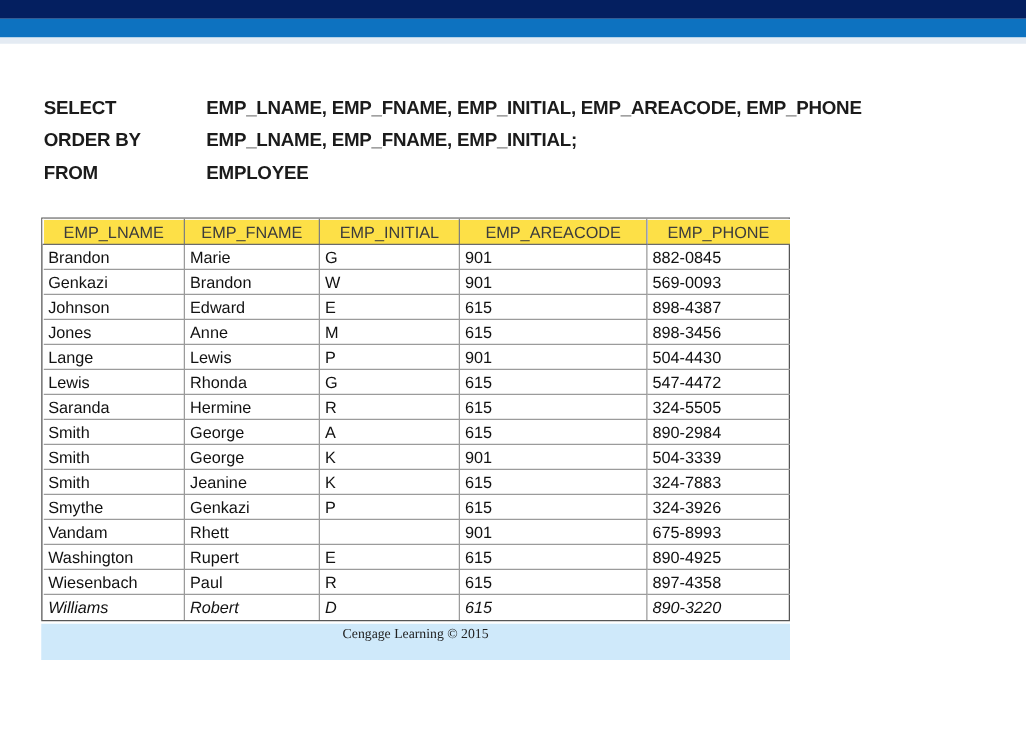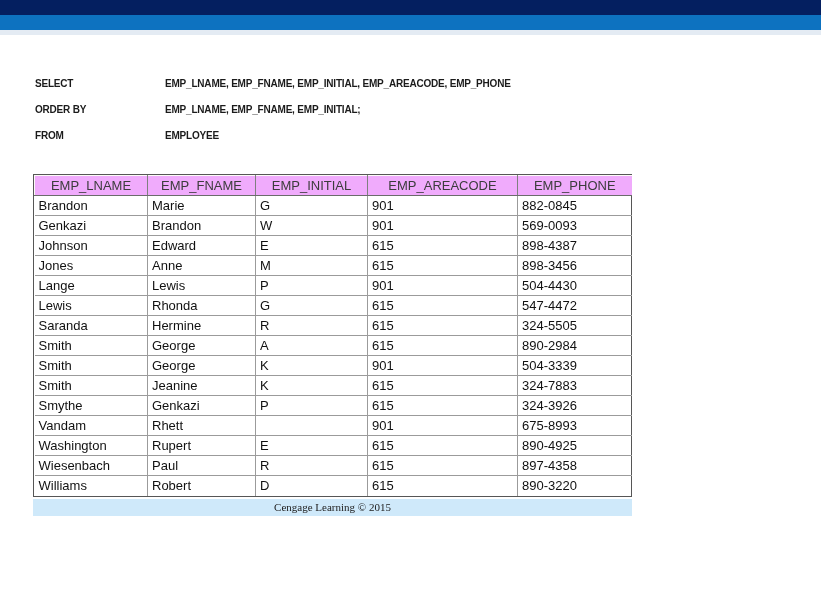--- a/index.html
+++ b/index.html
@@ -14,57 +14,57 @@
 
   
   .bar { position: absolute; left: 0; right: 0; }
   .bar-navy   { top: 0;    height: 15px; background: #041f60; }
   .bar-accent { top: 15px; height: 15px; background: #0d72c0; }
   .bar-pale   { top: 30px; height: 5px;  background: #e4ebf3; }
 
   
   .sql {
     position: absolute; left: 35px; top: 78px;
-    font-weight: bold; font-size: 10px; color: #1b1b1b;
+    font-weight: bold; font-size: 15px; color: #1b1b1b;
     letter-spacing: -0.2px;
   }
   .sql-row { display: flex; height: 26px; }
   .sql-kw { width: 130px; flex: 0 0 130px; }
   .sql-clause { white-space: nowrap; }
 
   
   .results { position: absolute; left: 33px; top: 174px; width: 599px; }
   .grid-frame { border: 1px solid #565656; background: #fff; }
   table.grid {
     border-collapse: collapse; table-layout: fixed;
     width: 597px; font-size: 13px; color: #111;
   }
   table.grid th {
-    background: #f0abfc; color: #3c3c3c;
+    background: #fde047; color: #3c3c3c;
     font-weight: normal; font-size: 13px;
     height: 20px; text-align: center;
     border-top: 1px solid #fbfaf6;
     border-left: 1px solid #fbfaf6;
     border-right: 1px solid #7f7f7f;
     border-bottom: 1px solid #6b6b6b;
     padding: 0 2px; white-space: nowrap; overflow: hidden;
   }
   table.grid td {
     height: 20px; padding: 0 4px;
     border-right: 1px solid #9b9b9b;
     border-bottom: 1px solid #9b9b9b;
     white-space: nowrap; overflow: hidden;
     text-align: left;
   }
   table.grid td:last-child, table.grid th:last-child { border-right: none; }
-  table.grid tr:last-child td { border-bottom: none; }
+  table.grid tr:last-child td { border-bottom: none; font-style: italic; }
 
   
   .credit-strip {
-    margin-top: 2px; height: 17px; line-height: 17px;
+    margin-top: 2px; height: 29px; line-height: 17px;
     background: #cfe9fa; text-align: center;
     font-family: "Liberation Serif", serif;
     font-size: 11px; color: #222222;
   }
 </style>
 </head>
 <body>
 
 <div class="bar bar-navy"></div>
 <div class="bar bar-accent"></div>

